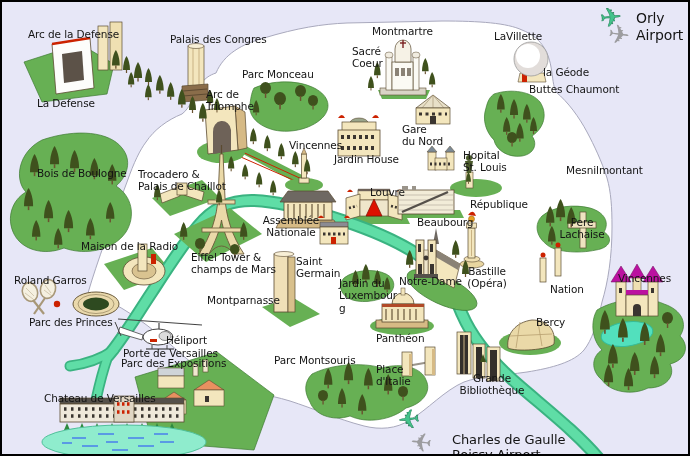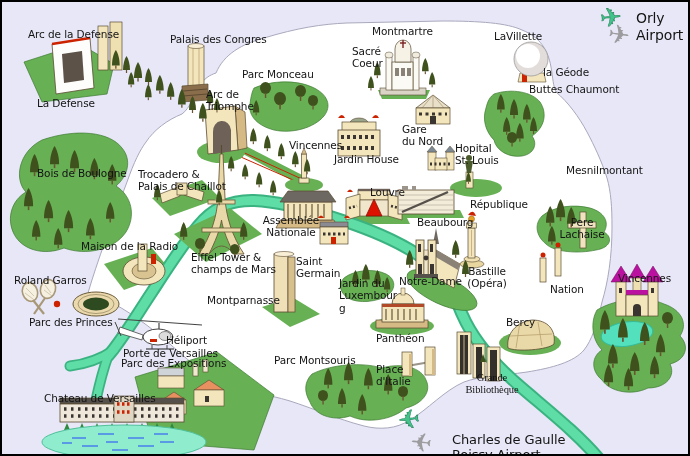--- a/index.html
+++ b/index.html
@@ -553,21 +553,21 @@
 Coeur</div>
       <div class="map-label" style="left: 492px; top: 28px;">LaVillette</div>
       <div class="map-label" style="left: 541px; top: 64px;">la Géode</div>
       <div class="map-label" style="left: 634px; top: 8px; font-size: 14px;">Orly Airport</div>
       <div class="map-label" style="left: 527px; top: 81px;">Buttes Chaumont</div>
       <div class="map-label" style="left: 35px; top: 165px;">Bois de Boulogne</div>
       <div class="map-label" style="left: 287px; top: 137px;">Vincennes</div>
       <div class="map-label" style="left: 332px; top: 151px;">Jardin House</div>
       <div class="map-label" style="left: 400px; top: 121px;">Gare
 du Nord</div>
-      <div class="map-label" style="left: 453px; top: 140px;">Hopital
+      <div class="map-label" style="left: 453px; top: 147px; padding-left: 8px;">Hopital
 St. Louis</div>
       <div class="map-label" style="left: 544px; top: 162px; margin-left: 20px;">Mesnilmontant</div>
       <div class="map-label" style="left: 136px; top: 166px;">Trocadero &amp;
 Palais de Chaillot</div>
       <div class="map-label" style="left: 368px; top: 184px;">Louvre</div>
       <div class="map-label" style="left: 468px; top: 196px;">République</div>
       <div class="map-label" style="left: 415px; top: 214px;">Beaubourg</div>
       <div class="map-label" style="left: 260px; top: 212px; text-align: center; width: 58px;">Assemblée
 Nationale</div>
       <div class="map-label" style="left: 550px; top: 214px; text-align: center; width: 60px;">Pere
@@ -588,20 +588,20 @@
       <div class="map-label" style="left: 12px; top: 272px;">Roland Garros</div>
       <div class="map-label" style="left: 205px; top: 292px;">Montparnasse</div>
       <div class="map-label" style="left: 27px; top: 314px;">Parc des Princes</div>
       <div class="map-label" style="left: 164px; top: 332px;">Héliport</div>
       <div class="map-label" style="left: 121px; top: 345px;">Porte de Versailles</div>
       <div class="map-label" style="left: 119px; top: 355px;">Parc des Expositions</div>
       <div class="map-label" style="left: 272px; top: 352px;">Parc Montsouris</div>
       <div class="map-label" style="left: 374px; top: 330px;">Panthéon</div>
       <div class="map-label" style="left: 374px; top: 361px;">Place
 d'Italie</div>
-      <div class="map-label" style="left: 504px; top: 314px;">Bercy</div>
-      <div class="map-label" style="left: 455px; top: 370px; text-align: center; width: 70px; font-family: Liberation Serif, serif;">Grande
+      <div class="map-label" style="left: 534px; top: 314px;">Bercy</div>
+      <div class="map-label" style="left: 455px; top: 370px; text-align: center; width: 70px;">Grande
 Bibliothèque</div>
       <div class="map-label" style="left: 42px; top: 390px;">Chateau de Versailles</div>
       <div class="map-label" style="left: 426px; top: 430px; font-size: 13px; margin-left: 24px;">Charles de Gaulle
 Roissy Airport</div>
     </div>
 </div>
 
 </body></html>

